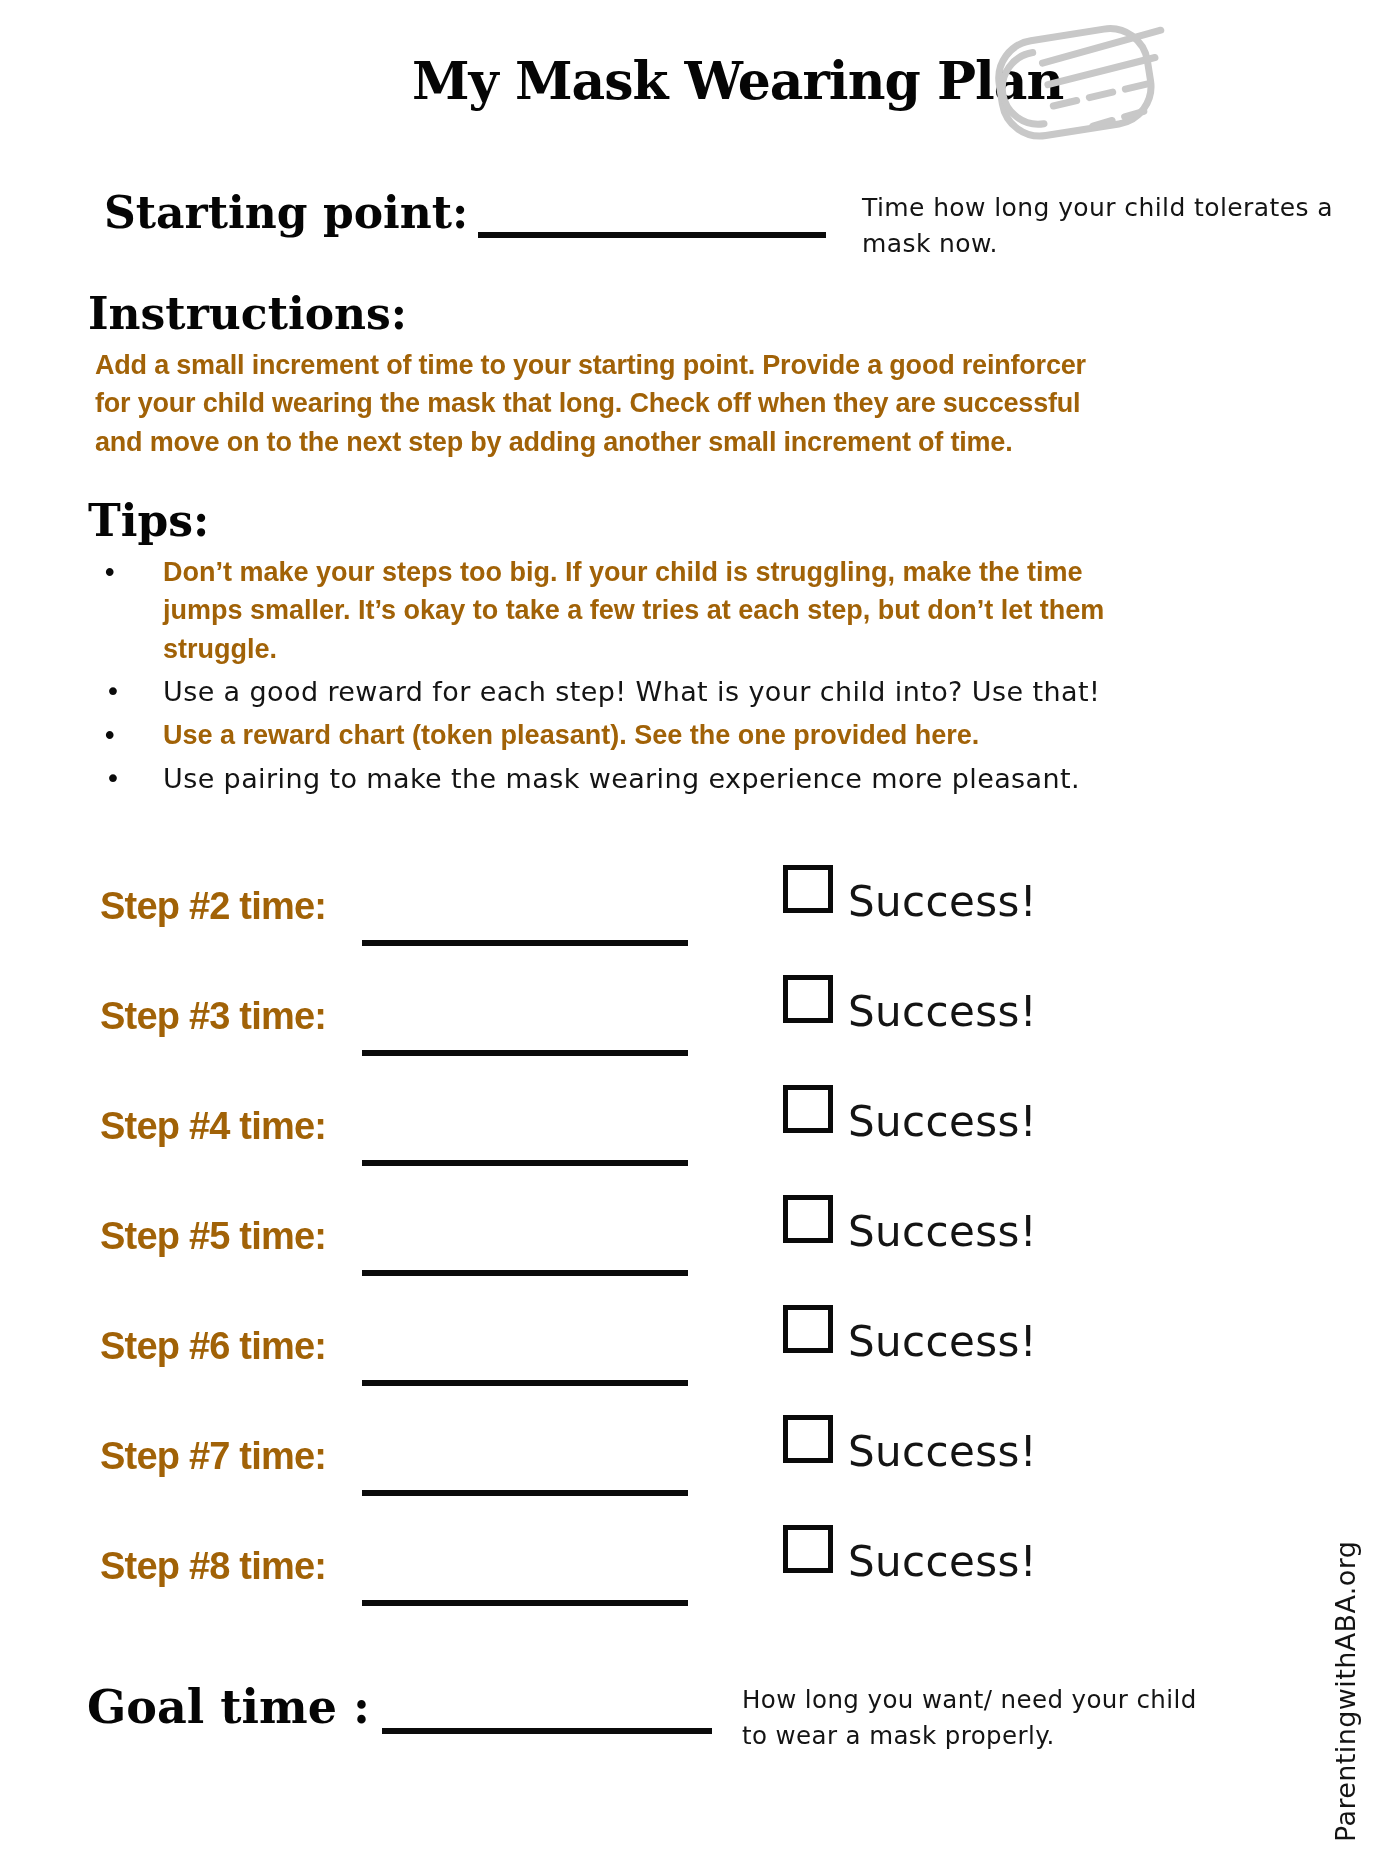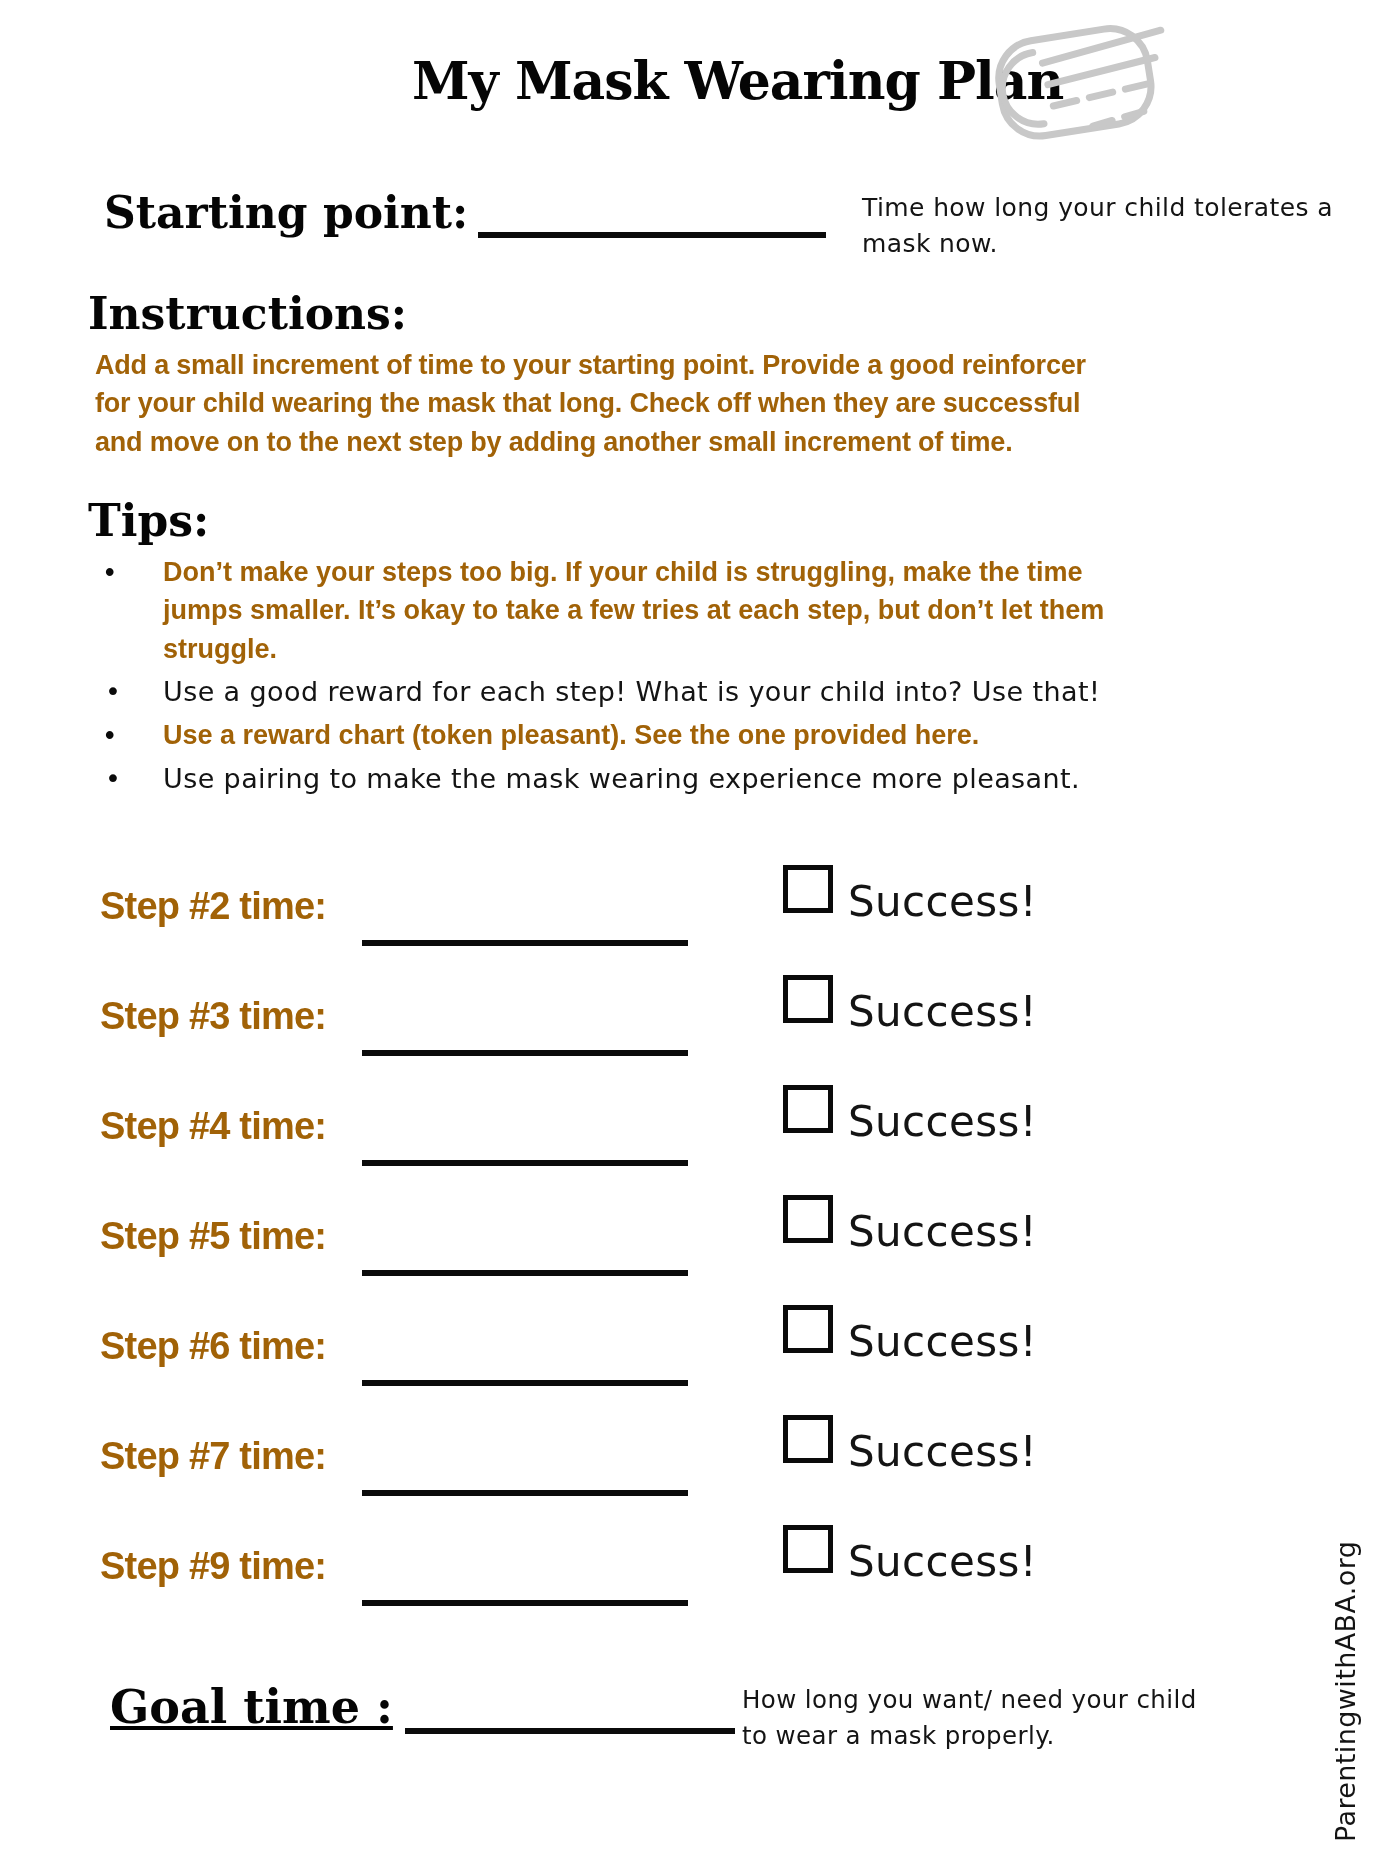--- a/index.html
+++ b/index.html
@@ -38,21 +38,21 @@
 
   
   .steps{position:absolute;left:0;top:855px;width:1398px;}
   .step-row{position:relative;height:110px;}
   .step-label{position:absolute;left:100px;top:30px;font-size:38px;letter-spacing:-.8px;white-space:nowrap;}
   .step-blank{position:absolute;left:362px;top:41px;width:326px;height:44px;}
   .step-checkbox{position:absolute;left:783px;top:10px;width:40px;height:38px;border:5px solid #0a0a0a;background:#fff;}
   .step-success{position:absolute;left:848px;top:22px;font-size:42px;white-space:nowrap;}
 
   
-  .goal-row{position:absolute;left:110px;top:1676px;display:flex;align-items:flex-end;text-decoration:underline;}
+  .goal-row{position:absolute;left:87px;top:1676px;display:flex;align-items:flex-end;}
   .goal-label{font-size:46px;}
   .goal-blank{width:330px;height:52px;margin-left:12px;}
   .goal-note{position:absolute;left:742px;top:1682px;width:460px;font-size:24.5px;line-height:1.45;}
 
   
   .site-footer{
     position:absolute;left:1330px;top:1282px;height:560px;
     writing-mode:vertical-rl;transform:rotate(180deg);
     font-size:27px;white-space:nowrap;
   }
@@ -131,21 +131,21 @@
     </div>
 
     <div class="step-row">
       <span class="step-label sans-bold">Step #7 time:</span>
       <span class="blank step-blank"></span>
       <span class="step-checkbox"></span>
       <span class="step-success hand">Success!</span>
     </div>
 
     <div class="step-row">
-      <span class="step-label sans-bold">Step #9 time:</span>
+      <span class="step-label sans-bold">Step #8 time:</span>
       <span class="blank step-blank"></span>
       <span class="step-checkbox"></span>
       <span class="step-success hand">Success!</span>
     </div>
 
   </div>
 
   <div class="goal-row">
     <span class="goal-label serif-head">Goal time :</span>
     <span class="blank goal-blank"></span>

